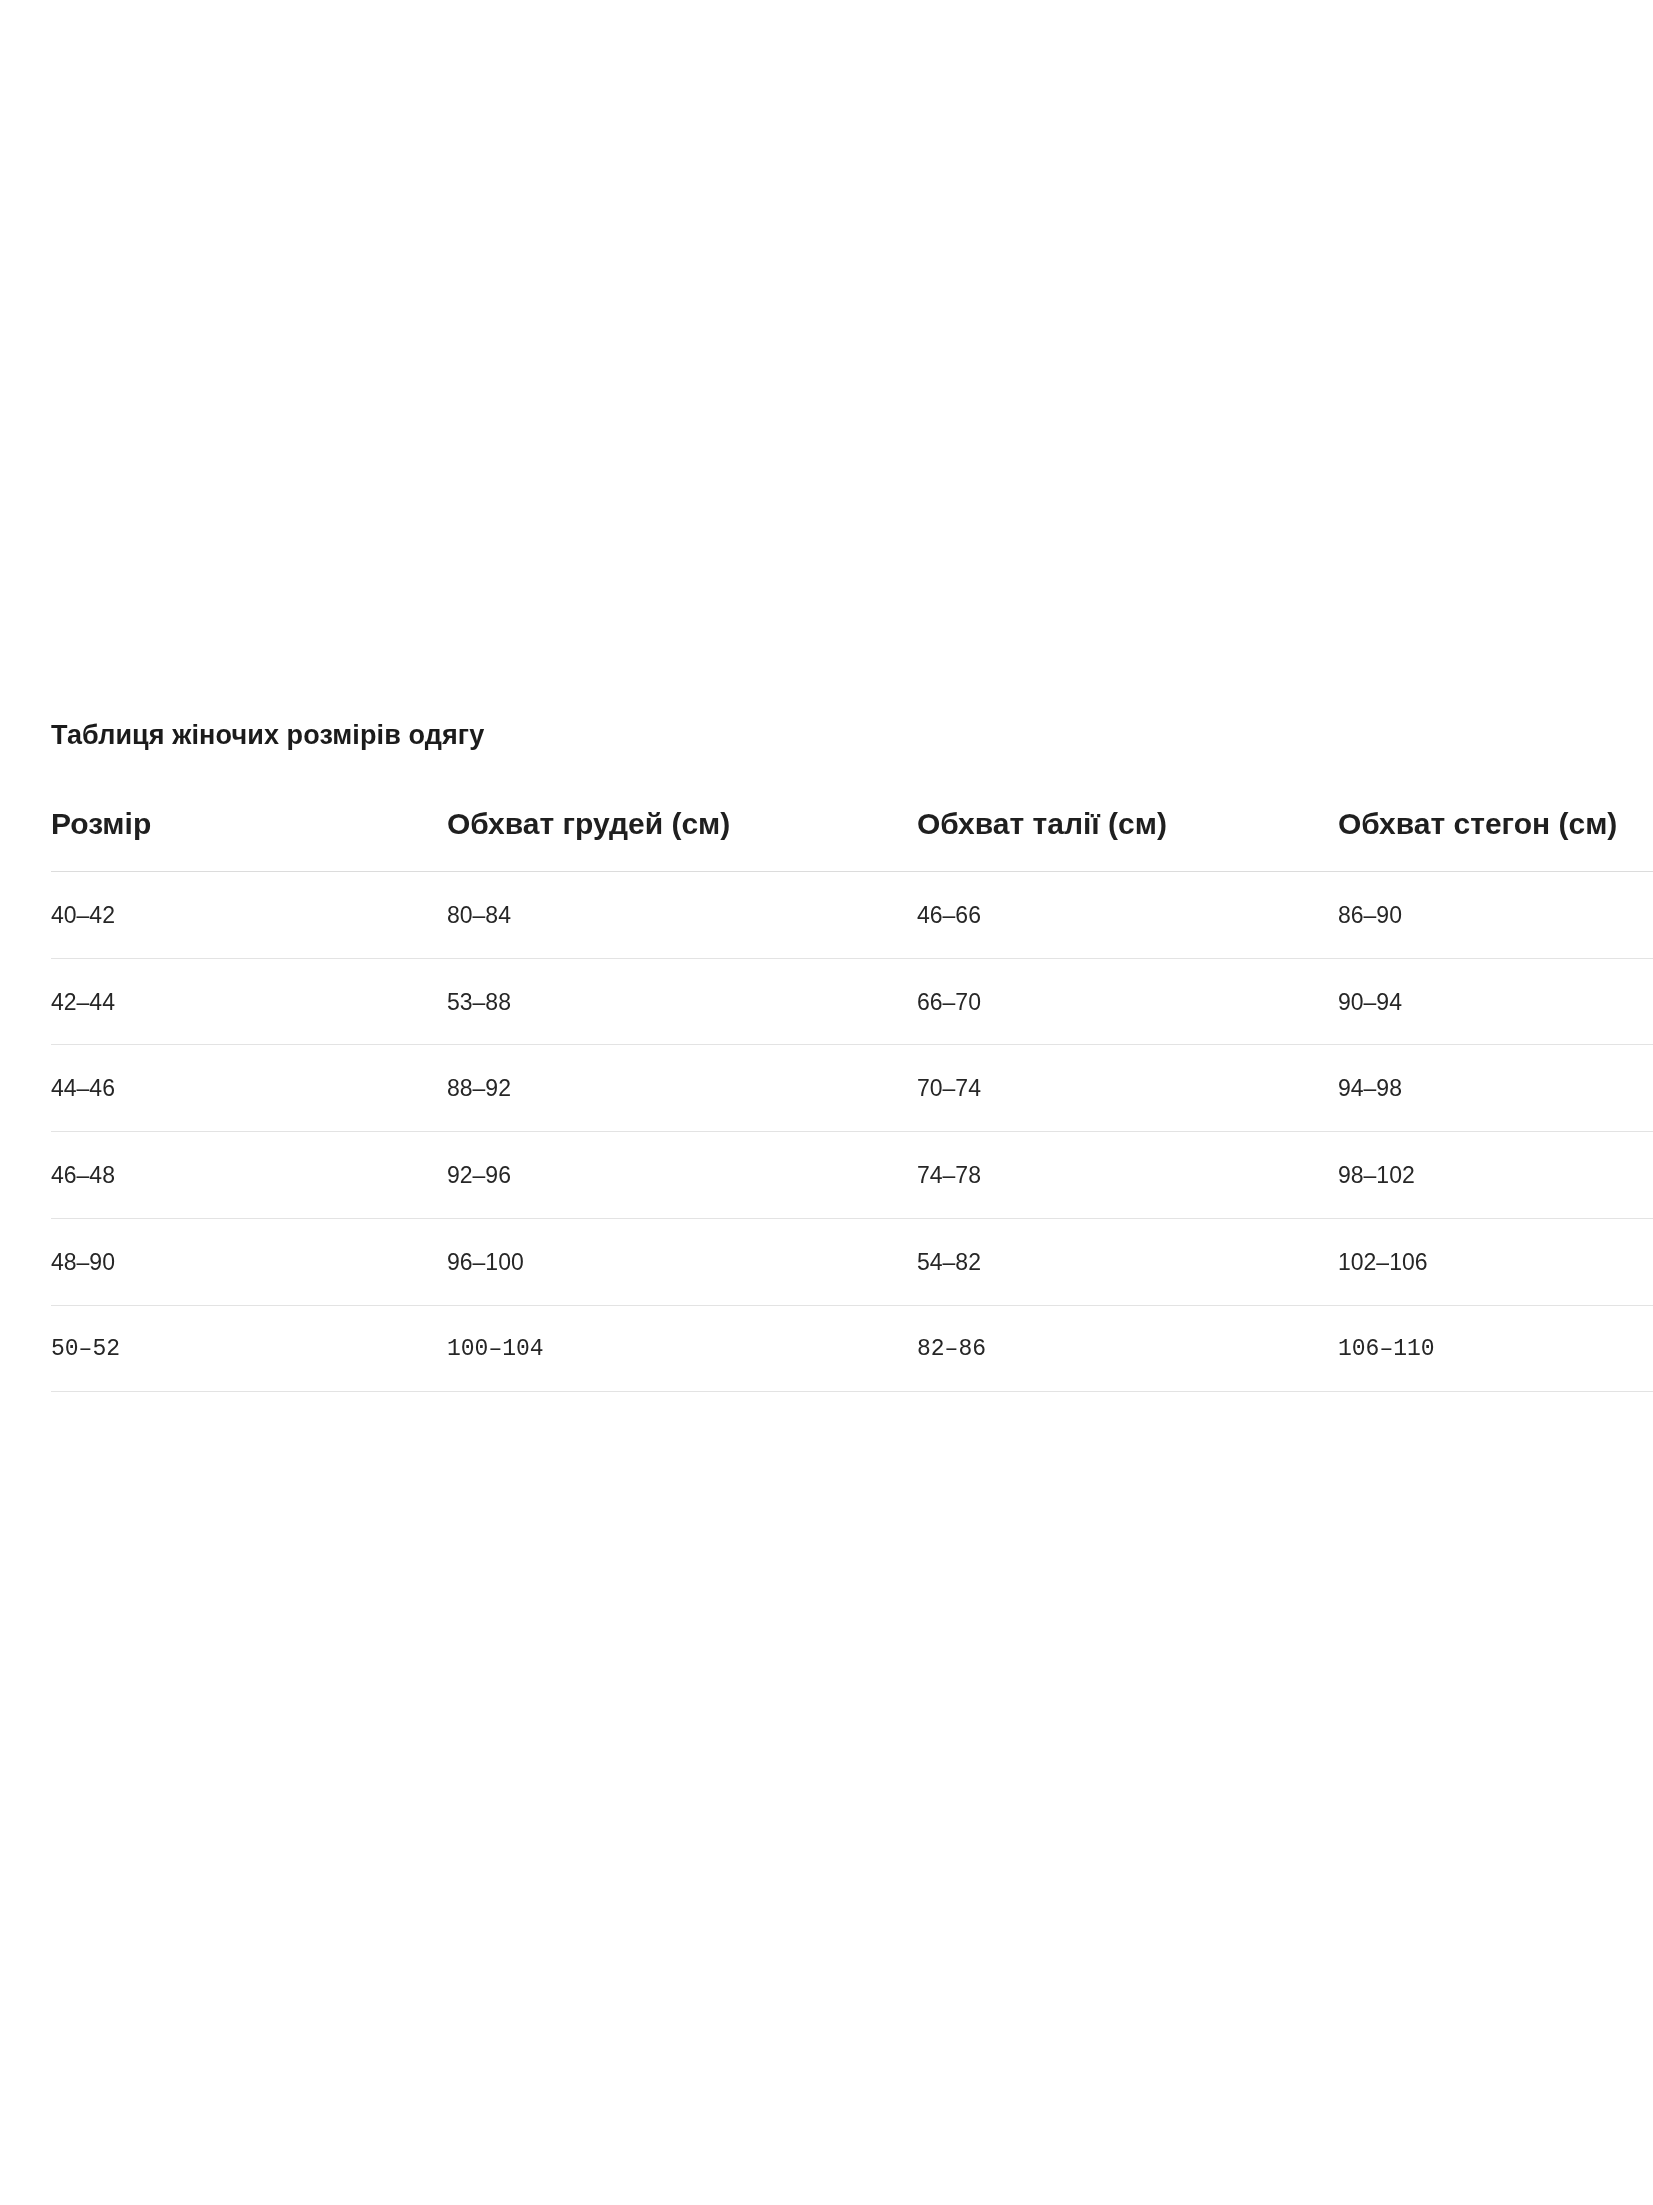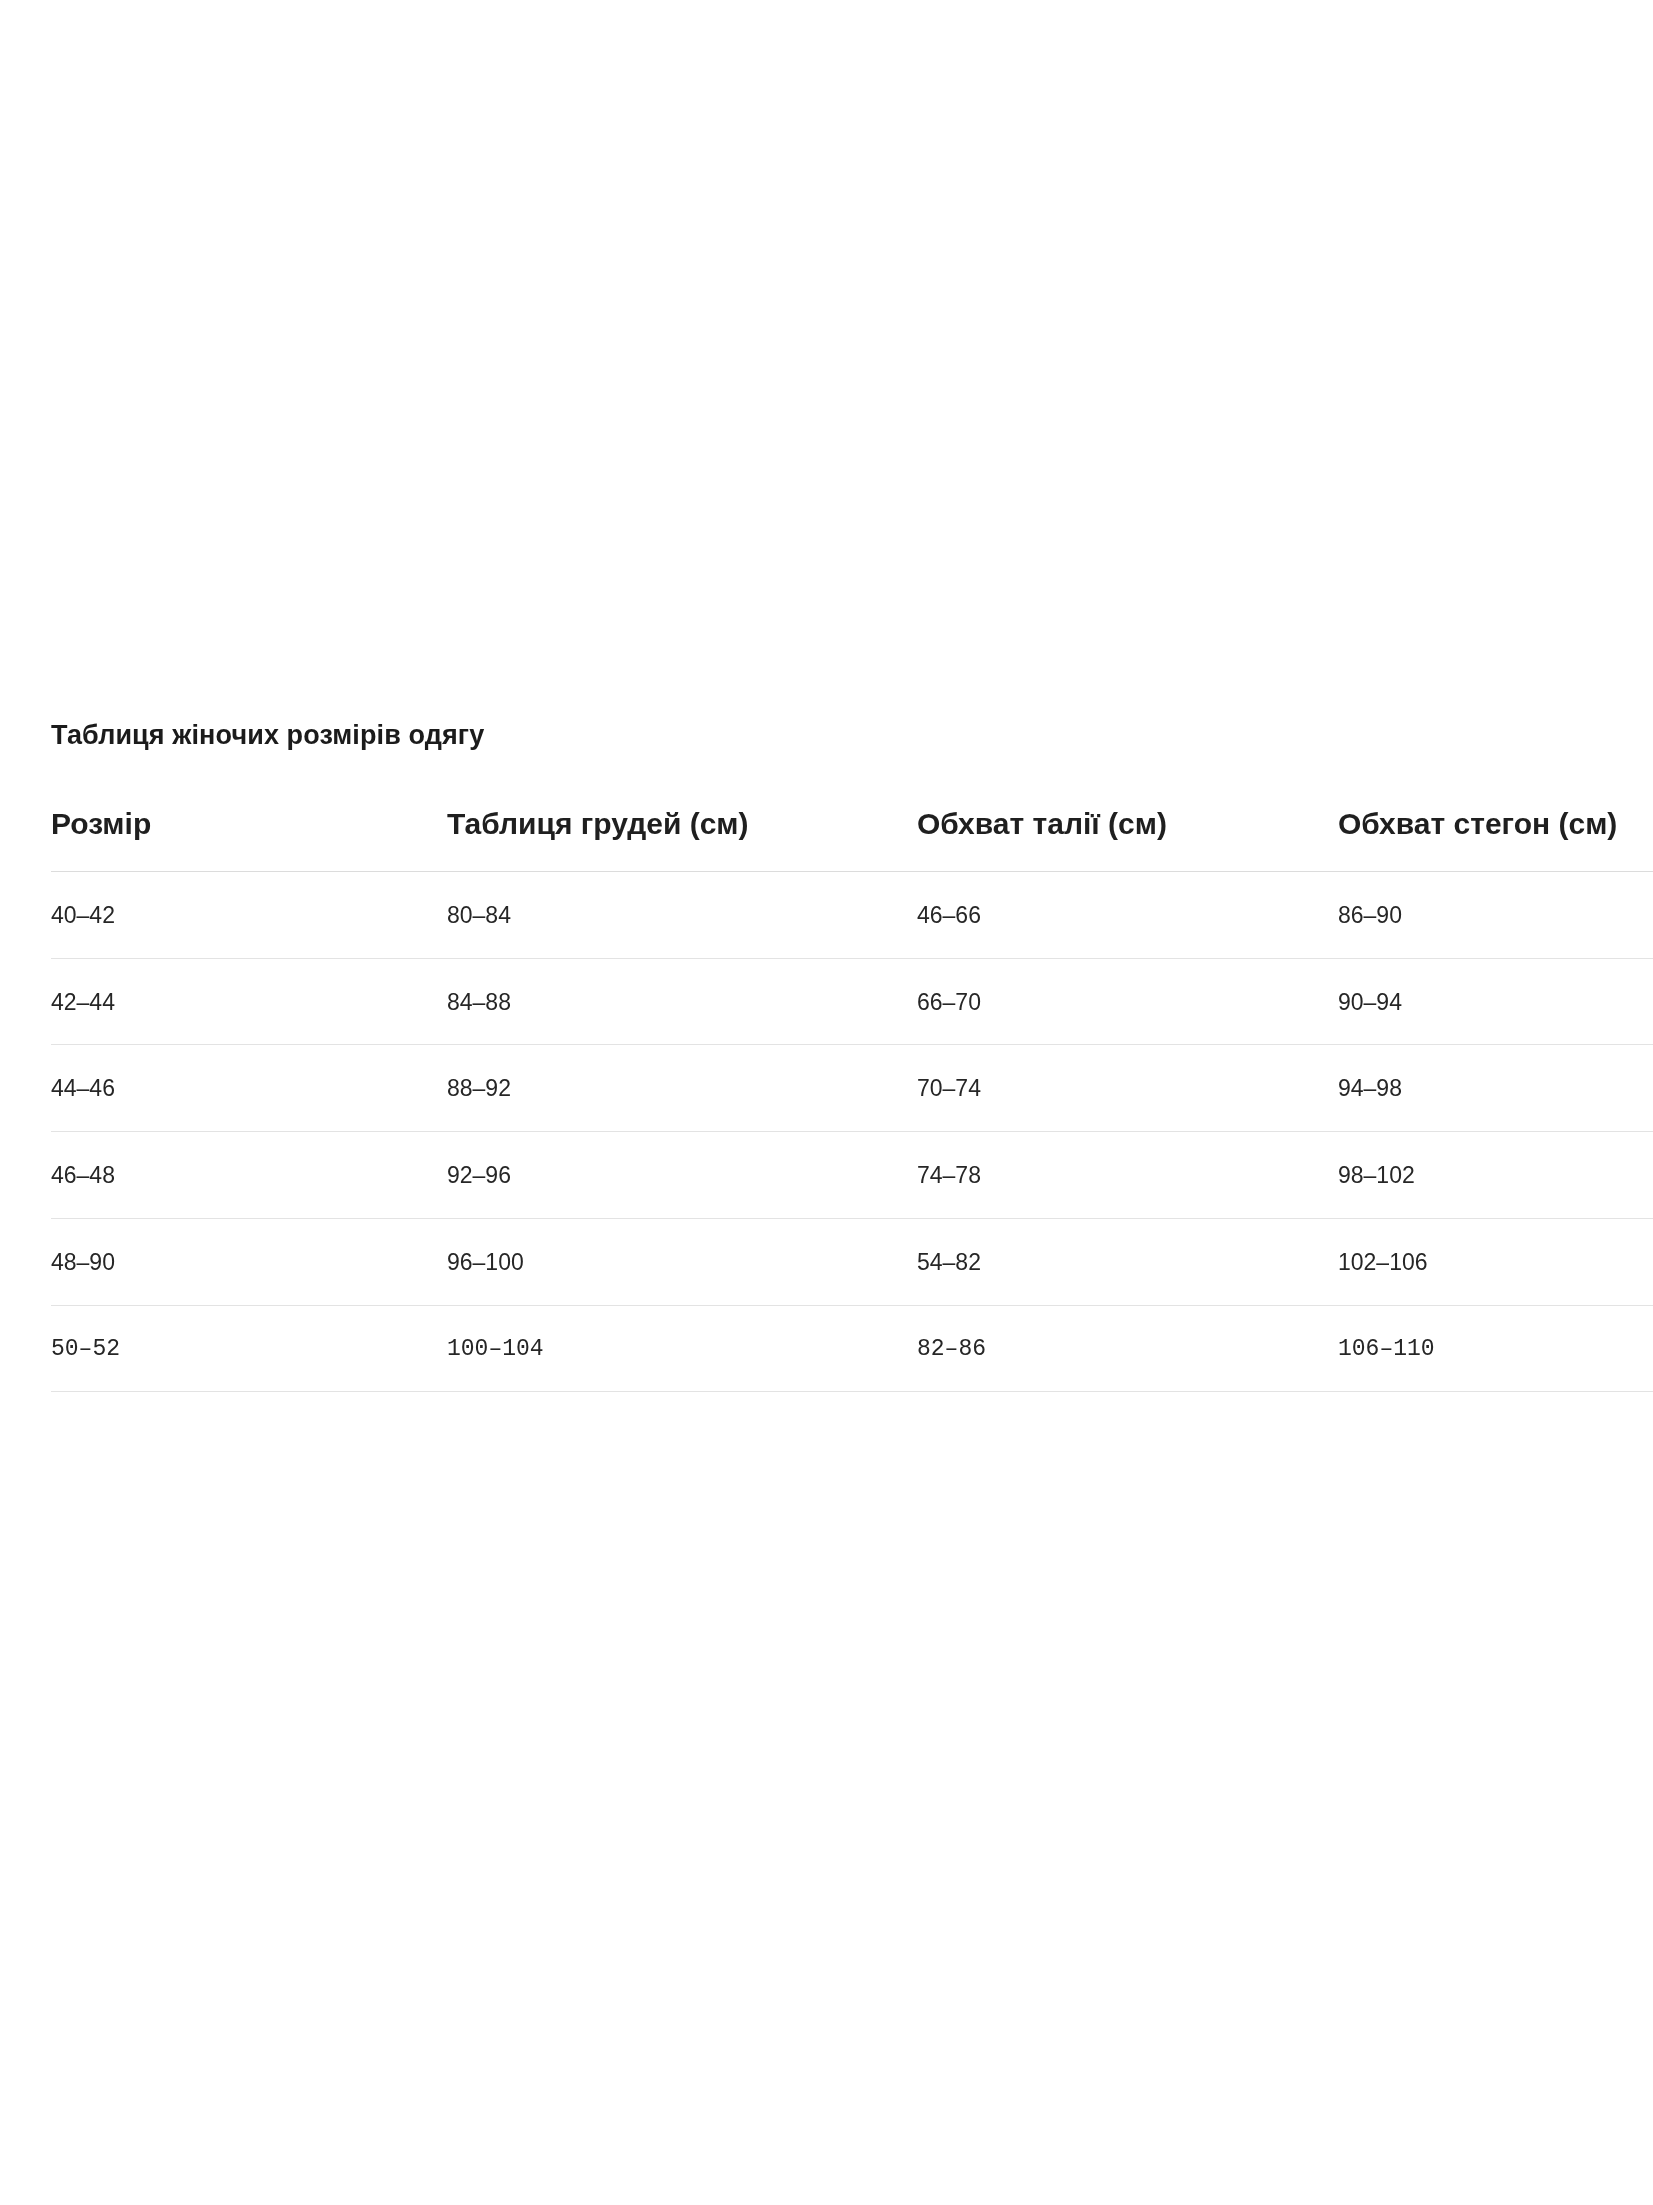--- a/index.html
+++ b/index.html
@@ -89,35 +89,35 @@
     <table class="size-table">
       <colgroup>
         <col class="c0">
           <col class="c1">
           <col class="c2">
           <col class="c3">
       </colgroup>
       <thead>
         <tr>
           <th>Розмір</th>
-          <th>Таблиця грудей (см)</th>
+          <th>Обхват грудей (см)</th>
           <th>Обхват талії (см)</th>
           <th>Обхват стегон (см)</th>
         </tr>
       </thead>
       <tbody>
         <tr>
           <td>40–42</td>
           <td>80–84</td>
           <td>46–66</td>
           <td>86–90</td>
         </tr>
         <tr>
           <td>42–44</td>
-          <td>84–88</td>
+          <td>53–88</td>
           <td>66–70</td>
           <td>90–94</td>
         </tr>
         <tr>
           <td>44–46</td>
           <td>88–92</td>
           <td>70–74</td>
           <td>94–98</td>
         </tr>
         <tr>

